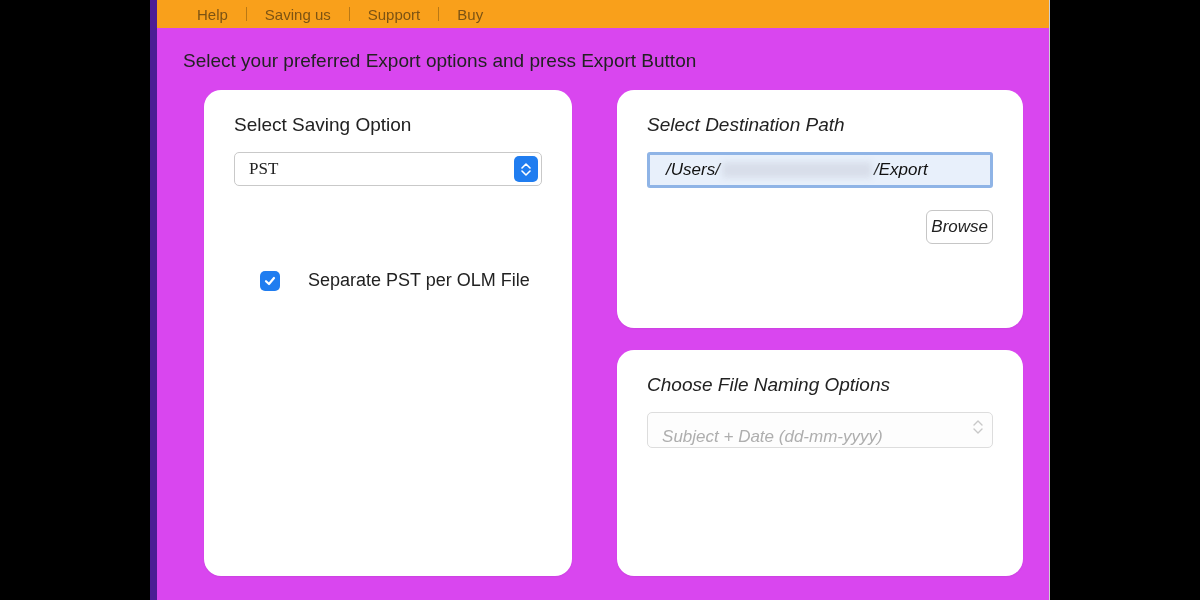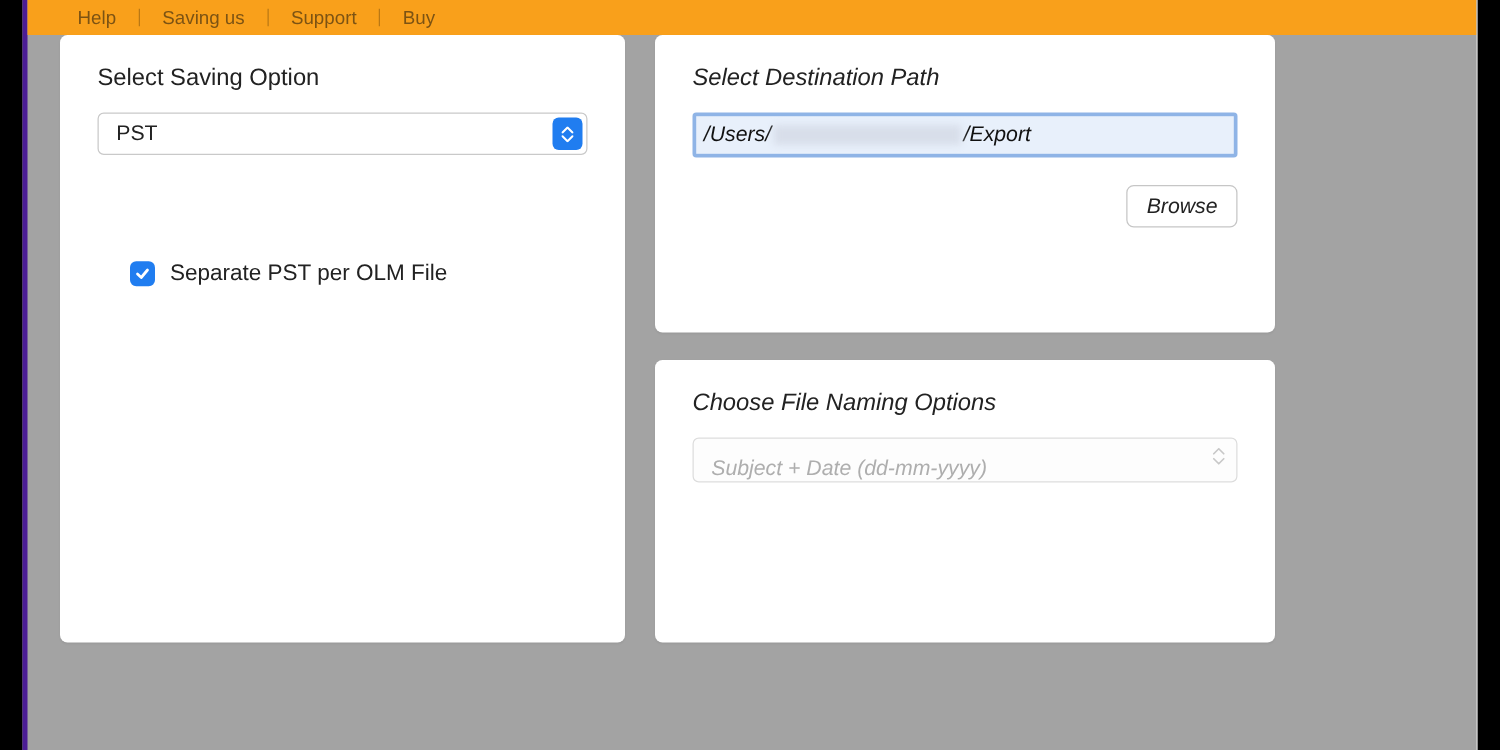--- a/index.html
+++ b/index.html
@@ -4,24 +4,24 @@
 <style>
   * { box-sizing: border-box; margin: 0; padding: 0; }
   html, body { height: 100%; }
   body {
     background: #000;
     font-family: -apple-system, "Helvetica Neue", Arial, sans-serif;
     display: flex;
     justify-content: center;
   }
   .app {
-    width: 1164px;
-    background: #a3a3a3;
+    width: 900px;
+    background: #d946ef;
     min-height: 600px;
-    border-left: 4px solid #4c1d95;
+    border-left: 7px solid #4c1d95;
     border-right: 1px solid #d0d0d0;
   }
   .menubar {
     background: #f9a01b;
     height: 28px;
     display: flex;
     align-items: center;
     padding: 0 22px;
     gap: 0;
   }
@@ -48,34 +48,36 @@
   .panels {
     display: flex;
     gap: 24px;
     padding: 0 26px 26px 26px;
   }
   .col { display: flex; flex-direction: column; gap: 22px; }
   .col.left { width: 452px; }
   .col.right { width: 496px; font-style: italic; }
   .card {
     background: #fff;
-    border-radius: 6px;
+    border-radius: 17px;
     box-shadow: 0 1px 2px rgba(0,0,0,0.06);
+    margin-left: 21px;
   }
   .card .card-title {
     font-size: 19px;
     color: #222;
     padding: 24px 30px 16px 30px;
     font-weight: 400;
   }
   
   .card.left-card { height: 486px; }
   .select-wrap {
     margin: 0 30px;
     position: relative;
+    font-family: Liberation Serif, serif;
   }
   .select {
     width: 100%;
     height: 34px;
     border: 1px solid #c9c9c9;
     border-radius: 5px;
     background: #fff;
     font-size: 17px;
     color: #222;
     padding: 0 40px 0 14px;
@@ -94,21 +96,21 @@
     display: flex;
     flex-direction: column;
     align-items: center;
     justify-content: center;
     gap: 1px;
   }
   .select-arrows svg { display: block; }
   .checkbox-row {
     display: flex;
     align-items: center;
-    gap: 12px;
+    gap: 28px;
     margin: 84px 0 0 56px;
   }
   .checkbox {
     width: 20px;
     height: 20px;
     border-radius: 5px;
     background: #207df0;
     display: flex;
     align-items: center;
     justify-content: center;
@@ -122,21 +124,21 @@
   
   .card.dest-card { height: 238px; }
   .path-field {
     margin: 0 30px;
     border: 3px solid #8fb4e6;
     border-radius: 3px;
     background: linear-gradient(#e8f0fb,#e8f0fb);
     height: 36px;
     display: flex;
     align-items: center;
-    padding: 0 6px;
+    padding: 0 16px;
     font-size: 17px;
     color: #111;
     position: relative;
     overflow: hidden;
   }
   .path-text-prefix, .path-text-suffix { white-space: nowrap; }
   .path-blur {
     display: inline-block;
     width: 150px;
     height: 16px;
@@ -149,21 +151,21 @@
     display: flex;
     justify-content: flex-end;
     padding: 22px 30px 0 0;
   }
   .browse-btn {
     border: 1px solid #c6c6c6;
     background: #fff;
     border-radius: 6px;
     font-size: 17px;
     color: #222;
-    padding: 6px 15px;
+    padding: 6px 4px;
     cursor: default;
   }
   .card.naming-card { height: 226px; }
   .naming-select-wrap {
     margin: 0 30px;
     position: relative;
   }
   .naming-select {
     width: 100%;
     height: 36px;
@@ -196,20 +198,21 @@
   <div class="menubar">
     <div class="item">Help</div>
     <div class="sep"></div>
     <div class="item">Saving us</div>
     <div class="sep"></div>
     <div class="item">Support</div>
     <div class="sep"></div>
     <div class="item">Buy</div>
   </div>
 
+  <div class="instructions">Select your preferred Export options and press Export Button</div>
 
   <div class="panels">
 
     <div class="col left">
       <div class="card left-card">
         <div class="card-title">Select Saving Option</div>
 
         <div class="select-wrap">
           <div class="select">PST</div>
           <div class="select-arrows">

